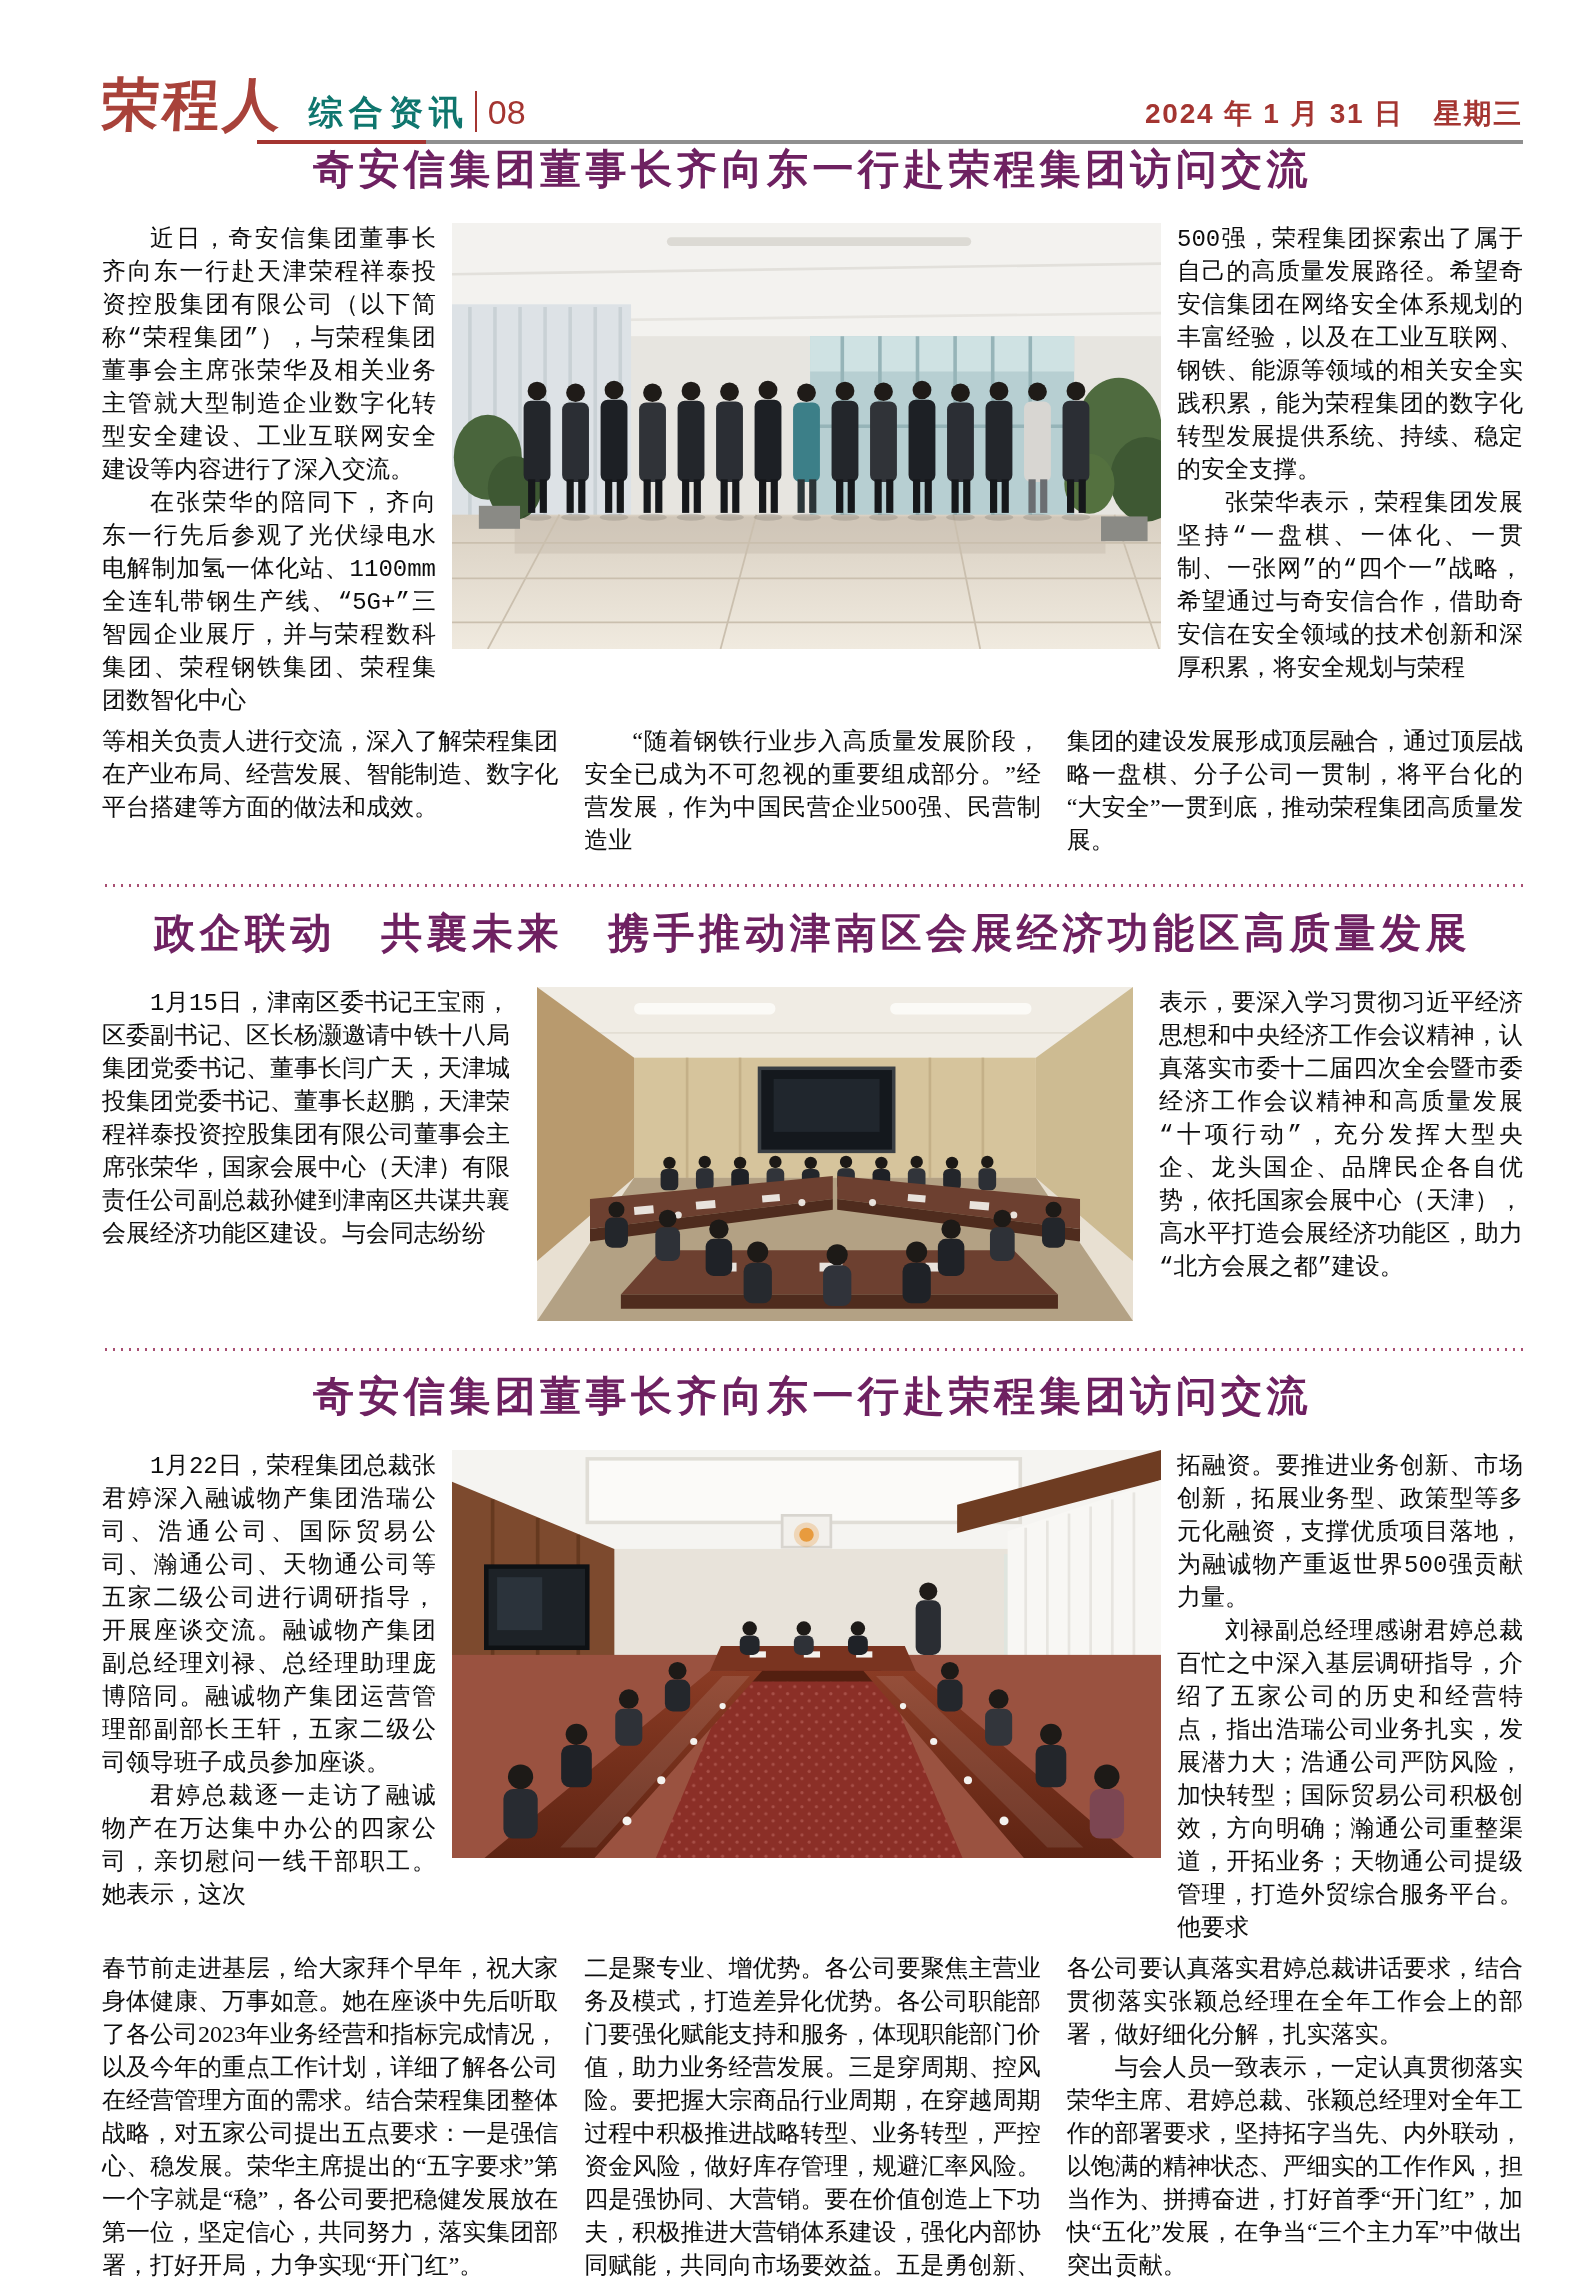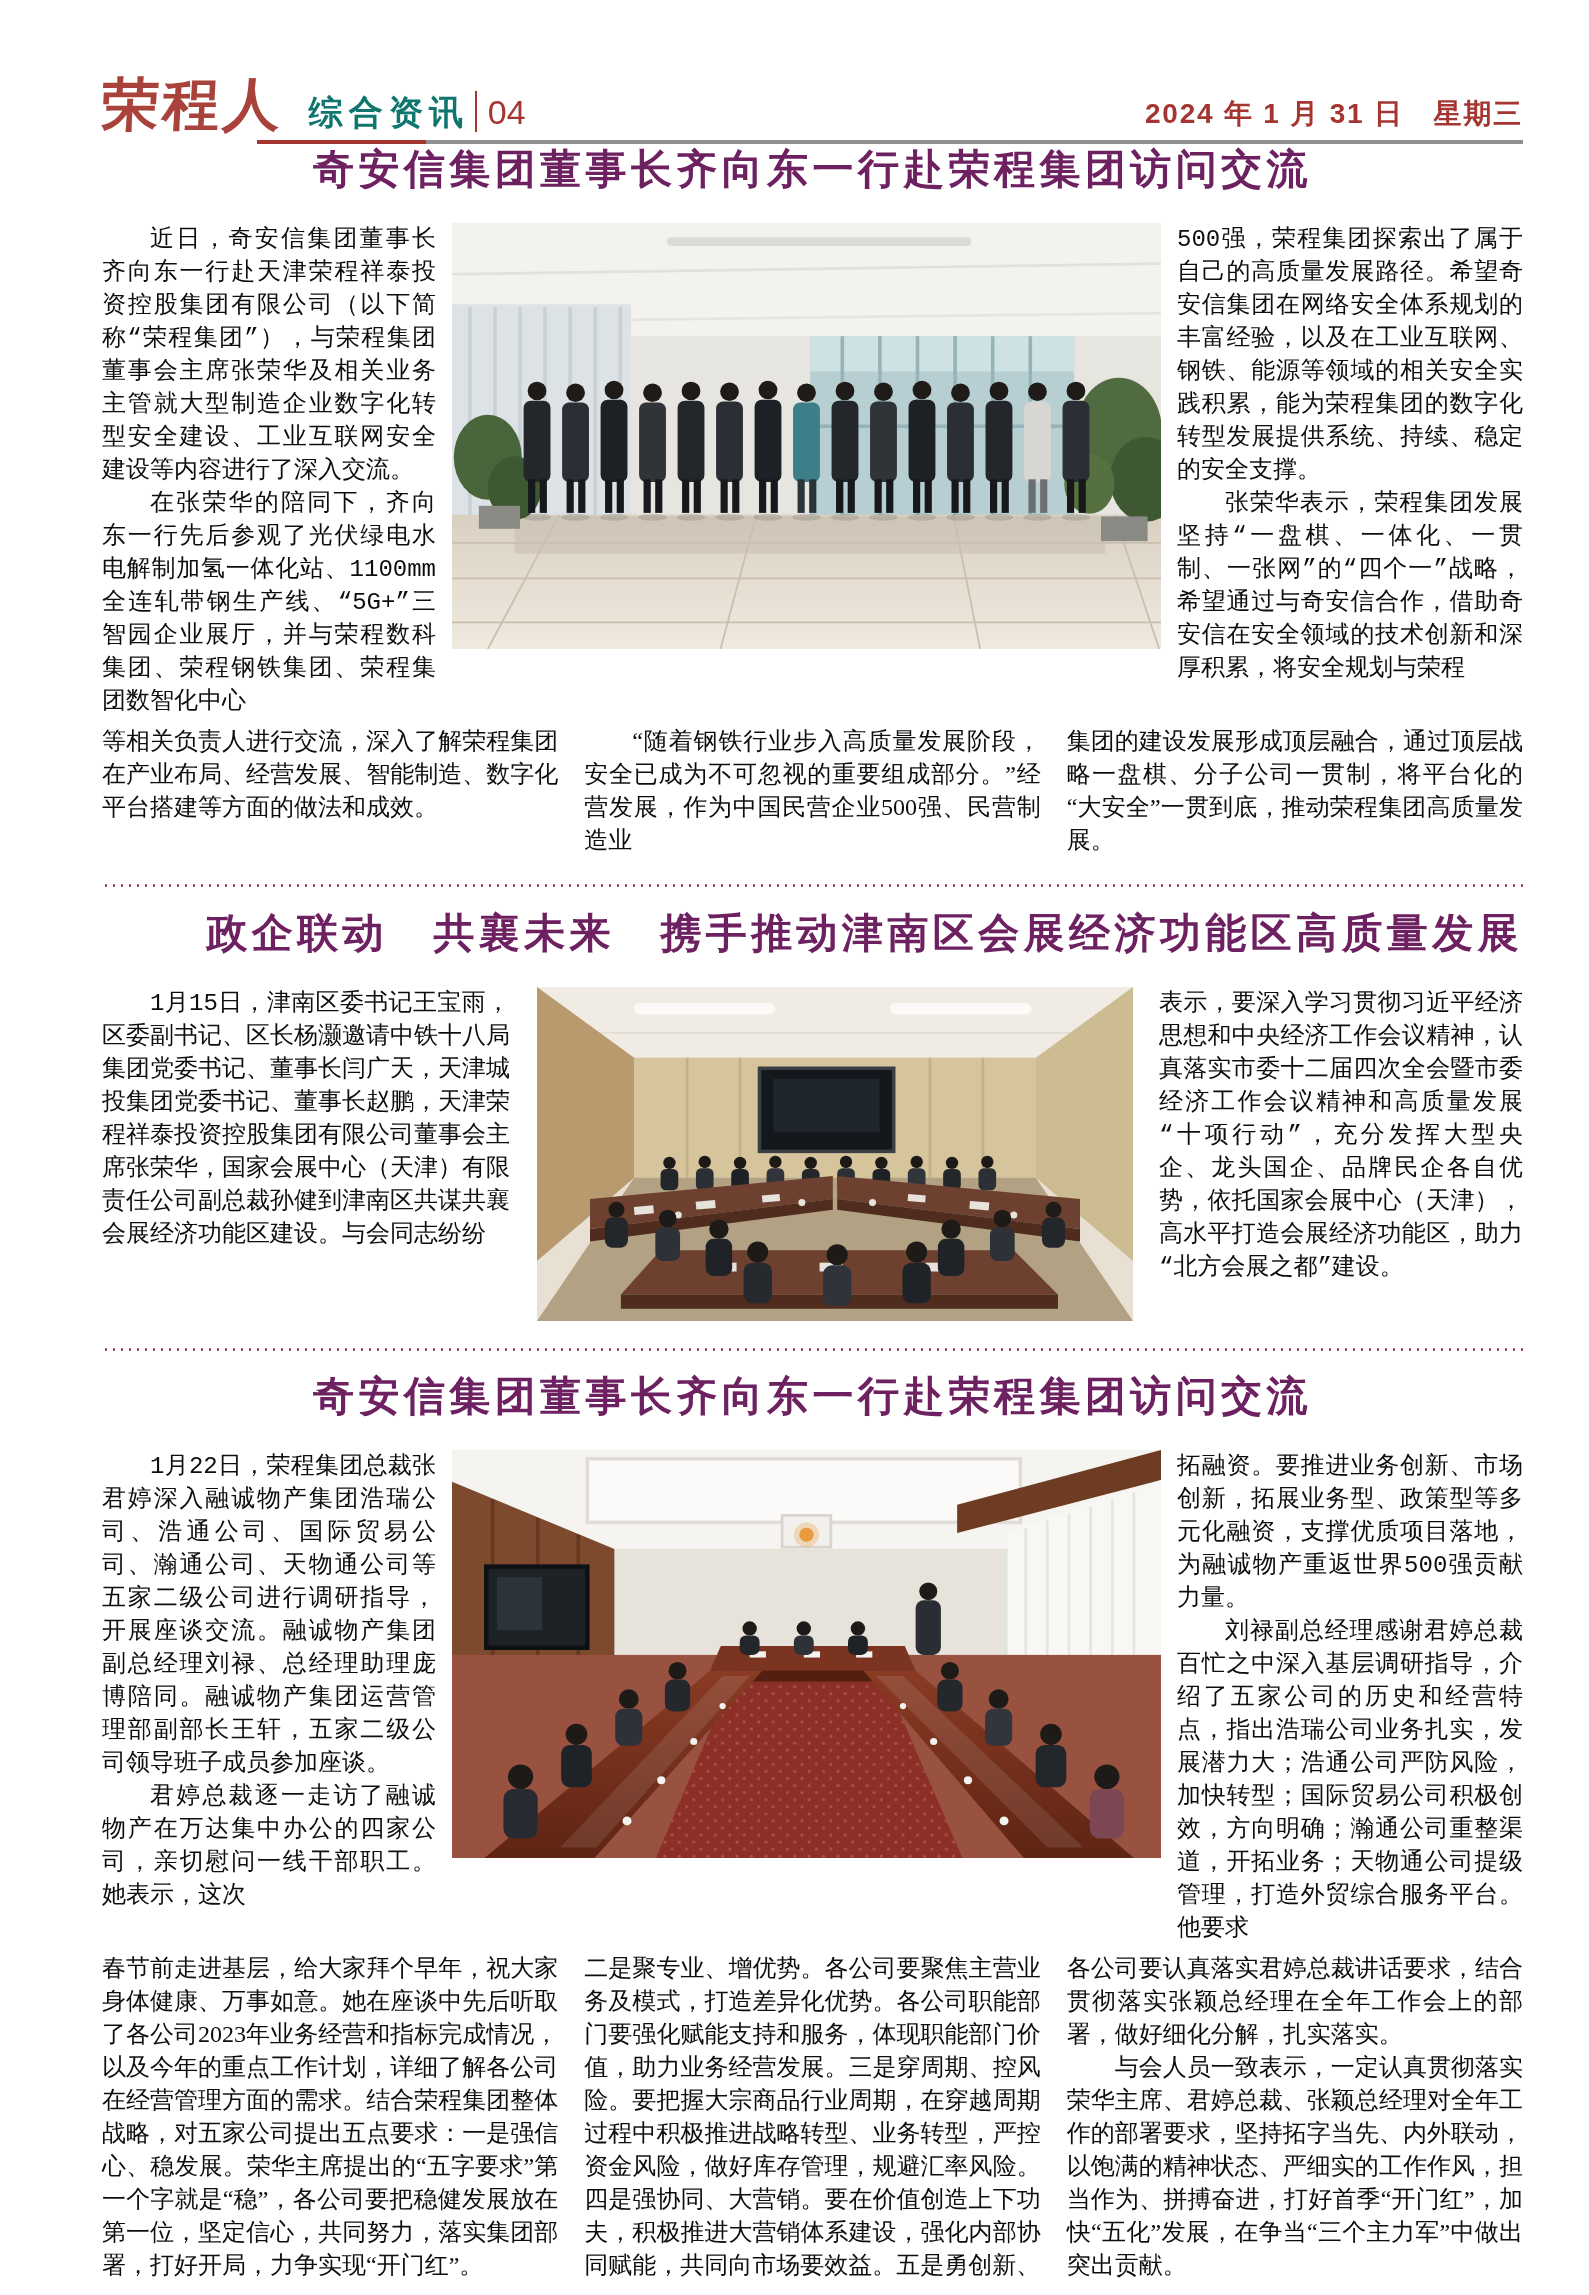--- a/index.html
+++ b/index.html
@@ -40,21 +40,21 @@
   .mh-rule .seg-red{position:absolute;left:155px;width:170px;top:0;height:4.4px;background:#a43531;}
   .mh-rule .seg-gray{position:absolute;left:324px;right:0;top:0;height:4.4px;background:#8f8f8f;}
   
   .article-title{
     font-family:"Liberation Sans","DejaVu Sans",sans-serif;
     font-weight:700;color:#6e2161;
     font-size:41px;line-height:51px;letter-spacing:4.4px;
     text-align:center;margin:0;
   }
   .t1{}
-  .t2{margin-top:21px;text-align:right;}
+  .t2{margin-top:21px;}
   .t3{margin-top:19.4px;}
   .body3{display:flex;margin-top:28px;}
   .body3 .gap{width:16px;flex:none;}
   .body3 .gapw{width:26.5px;flex:none;}
   .col{flex:none;font-family:Liberation Mono, monospace;}
   .colL1{width:334px;}
   .colR1{width:346px;}
   .colL2{width:408px;}
   .colR2{width:364px;}
   .photo{flex:1;margin:0;}
@@ -71,21 +71,21 @@
 </style>
 </head>
 <body>
 
 <div class="page">
 
   <header class="masthead">
     <div class="mh-logo">荣程人</div>
     <div class="mh-section">综合资讯</div>
     <div class="mh-vbar"></div>
-    <div class="mh-pageno">04</div>
+    <div class="mh-pageno">08</div>
     <div class="mh-spacer"></div>
     <div class="mh-date">2024 年 1 月 31 日　星期三</div>
   </header>
   <div class="mh-rule">
     <span class="seg-red"></span>
     <span class="seg-gray"></span>
   </div>
 
   <section>
     <h1 class="article-title t1">奇安信集团董事长齐向东一行赴荣程集团访问交流</h1>

